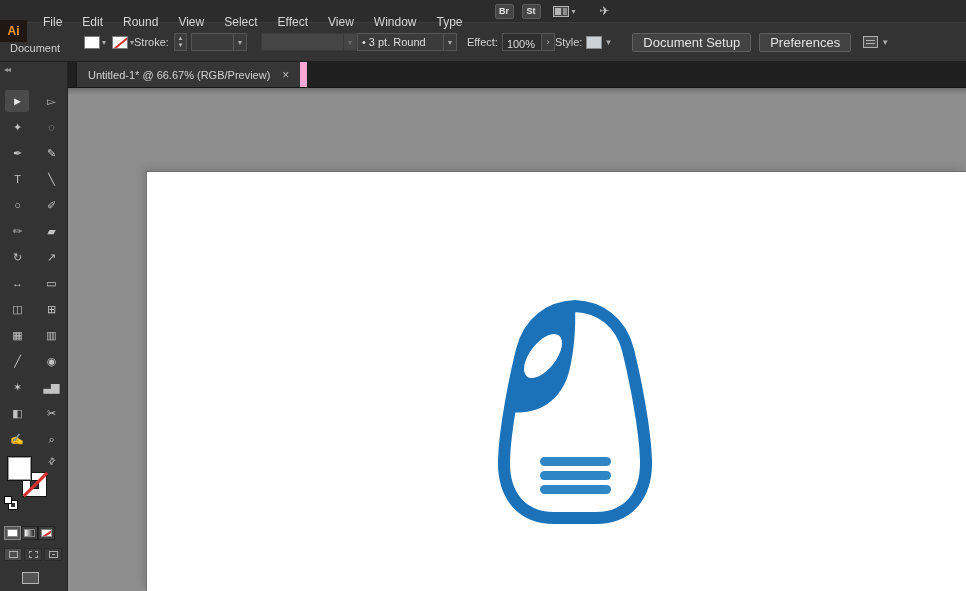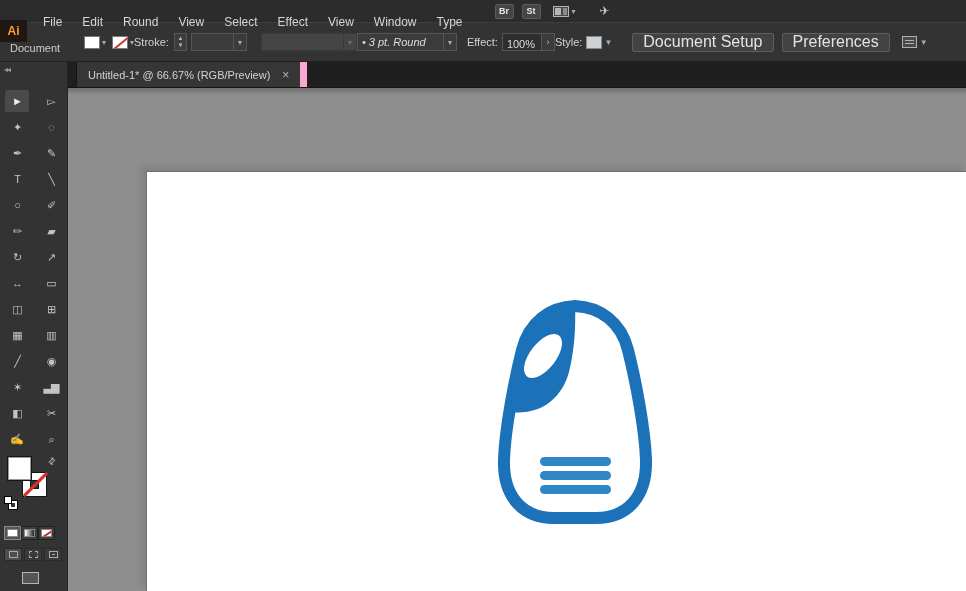--- a/index.html
+++ b/index.html
@@ -26,28 +26,28 @@
 
   
   .controlbar{position:absolute;left:0;top:22px;width:966px;height:40px;background:#333333;border-top:1px solid #3d3d3d;border-bottom:1px solid #1f1f1f;display:flex;align-items:center;font-size:11px;color:#cccccc;z-index:25;}
   .status{margin-left:10px;width:66px;color:#cfcfcf;}
   .swatch-group{display:flex;align-items:center;gap:2px;}
   .swatch{width:16px;height:13px;background:#fff;border:1px solid #787878;position:relative;overflow:hidden;}
   .swatch .diag{position:absolute;left:-2px;top:5.5px;width:21px;height:2px;background:var(--none-red);transform:rotate(-39deg);}
   .label{color:#d2d2d2;}
   .stepper{margin-left:5px;width:13px;height:18px;background:#3d3d3d;border:1px solid #555;display:flex;flex-direction:column;align-items:center;justify-content:center;color:#bbb;font-size:6px;line-height:7px;}
   .combo{height:18px;background:#3b3b3b;border:1px solid #555;display:flex;align-items:center;}
-  .combo .val{flex:1;padding:0 4px;color:#ddd;white-space:nowrap;overflow:hidden;font-style:italic;}
+  .combo .val{flex:1;padding:0 4px;color:#ddd;white-space:nowrap;overflow:hidden;}
   .combo .dd{width:13px;height:100%;border-left:1px solid #555;display:flex;align-items:center;justify-content:center;color:#aaa;font-size:7px;}
   .combo.disabled{background:#454545;border-color:#3a3a3a;}
   .combo.disabled .dd{color:#6e6e6e;border-left-color:#3a3a3a;}
   .field{height:18px;background:#2e2e2e;border:1px solid #555;display:flex;align-items:flex-end;padding:0 4px;color:#ddd;}
   .flyout{width:13px;height:18px;border:1px solid #555;border-left:none;background:#3b3b3b;color:#bbb;display:flex;align-items:center;justify-content:center;font-size:9px;}
   .style-swatch{width:16px;height:13px;background:#ccd2d6;border:1px solid #8a8a8a;}
-  .btn{height:19px;padding:0 10px;background:#424242;border:1px solid #5f5f5f;border-radius:2px;color:#e3e3e3;font-size:16px;display:flex;align-items:center;}
+  .btn{height:19px;padding:0 10px;background:#424242;border:1px solid #5f5f5f;border-radius:2px;color:#e3e3e3;font-size:13px;display:flex;align-items:center;}
   .more-group{display:flex;align-items:center;gap:3px;}
   .more-icon{width:15px;height:12px;border:1px solid #b0b0b0;background:#4a4a4a;position:relative;}
   .more-icon::after{content:"";position:absolute;left:2px;right:2px;top:3px;height:1px;background:#b0b0b0;box-shadow:0 3px 0 #b0b0b0;}
 
   .ml4{margin-left:4px;}.ml6{margin-left:6px;}.ml8{margin-left:8px;}.ml10{margin-left:10px;}
   .ml12{margin-left:12px;}.ml14{margin-left:14px;}.ml16{}.ml20{margin-left:20px;}
 
   
   .tabbar{position:absolute;left:68px;top:62px;right:0;height:26px;background:#1f1f1f;border-bottom:1px solid #141414;display:flex;align-items:stretch;z-index:20;}
   .tab{margin-left:8px;background:#363636;color:#d2d2d2;font-size:11px;display:flex;align-items:center;gap:12px;padding:0 11px;border-right:7px solid #f9a8d4;border-left:1px solid #161616;}

